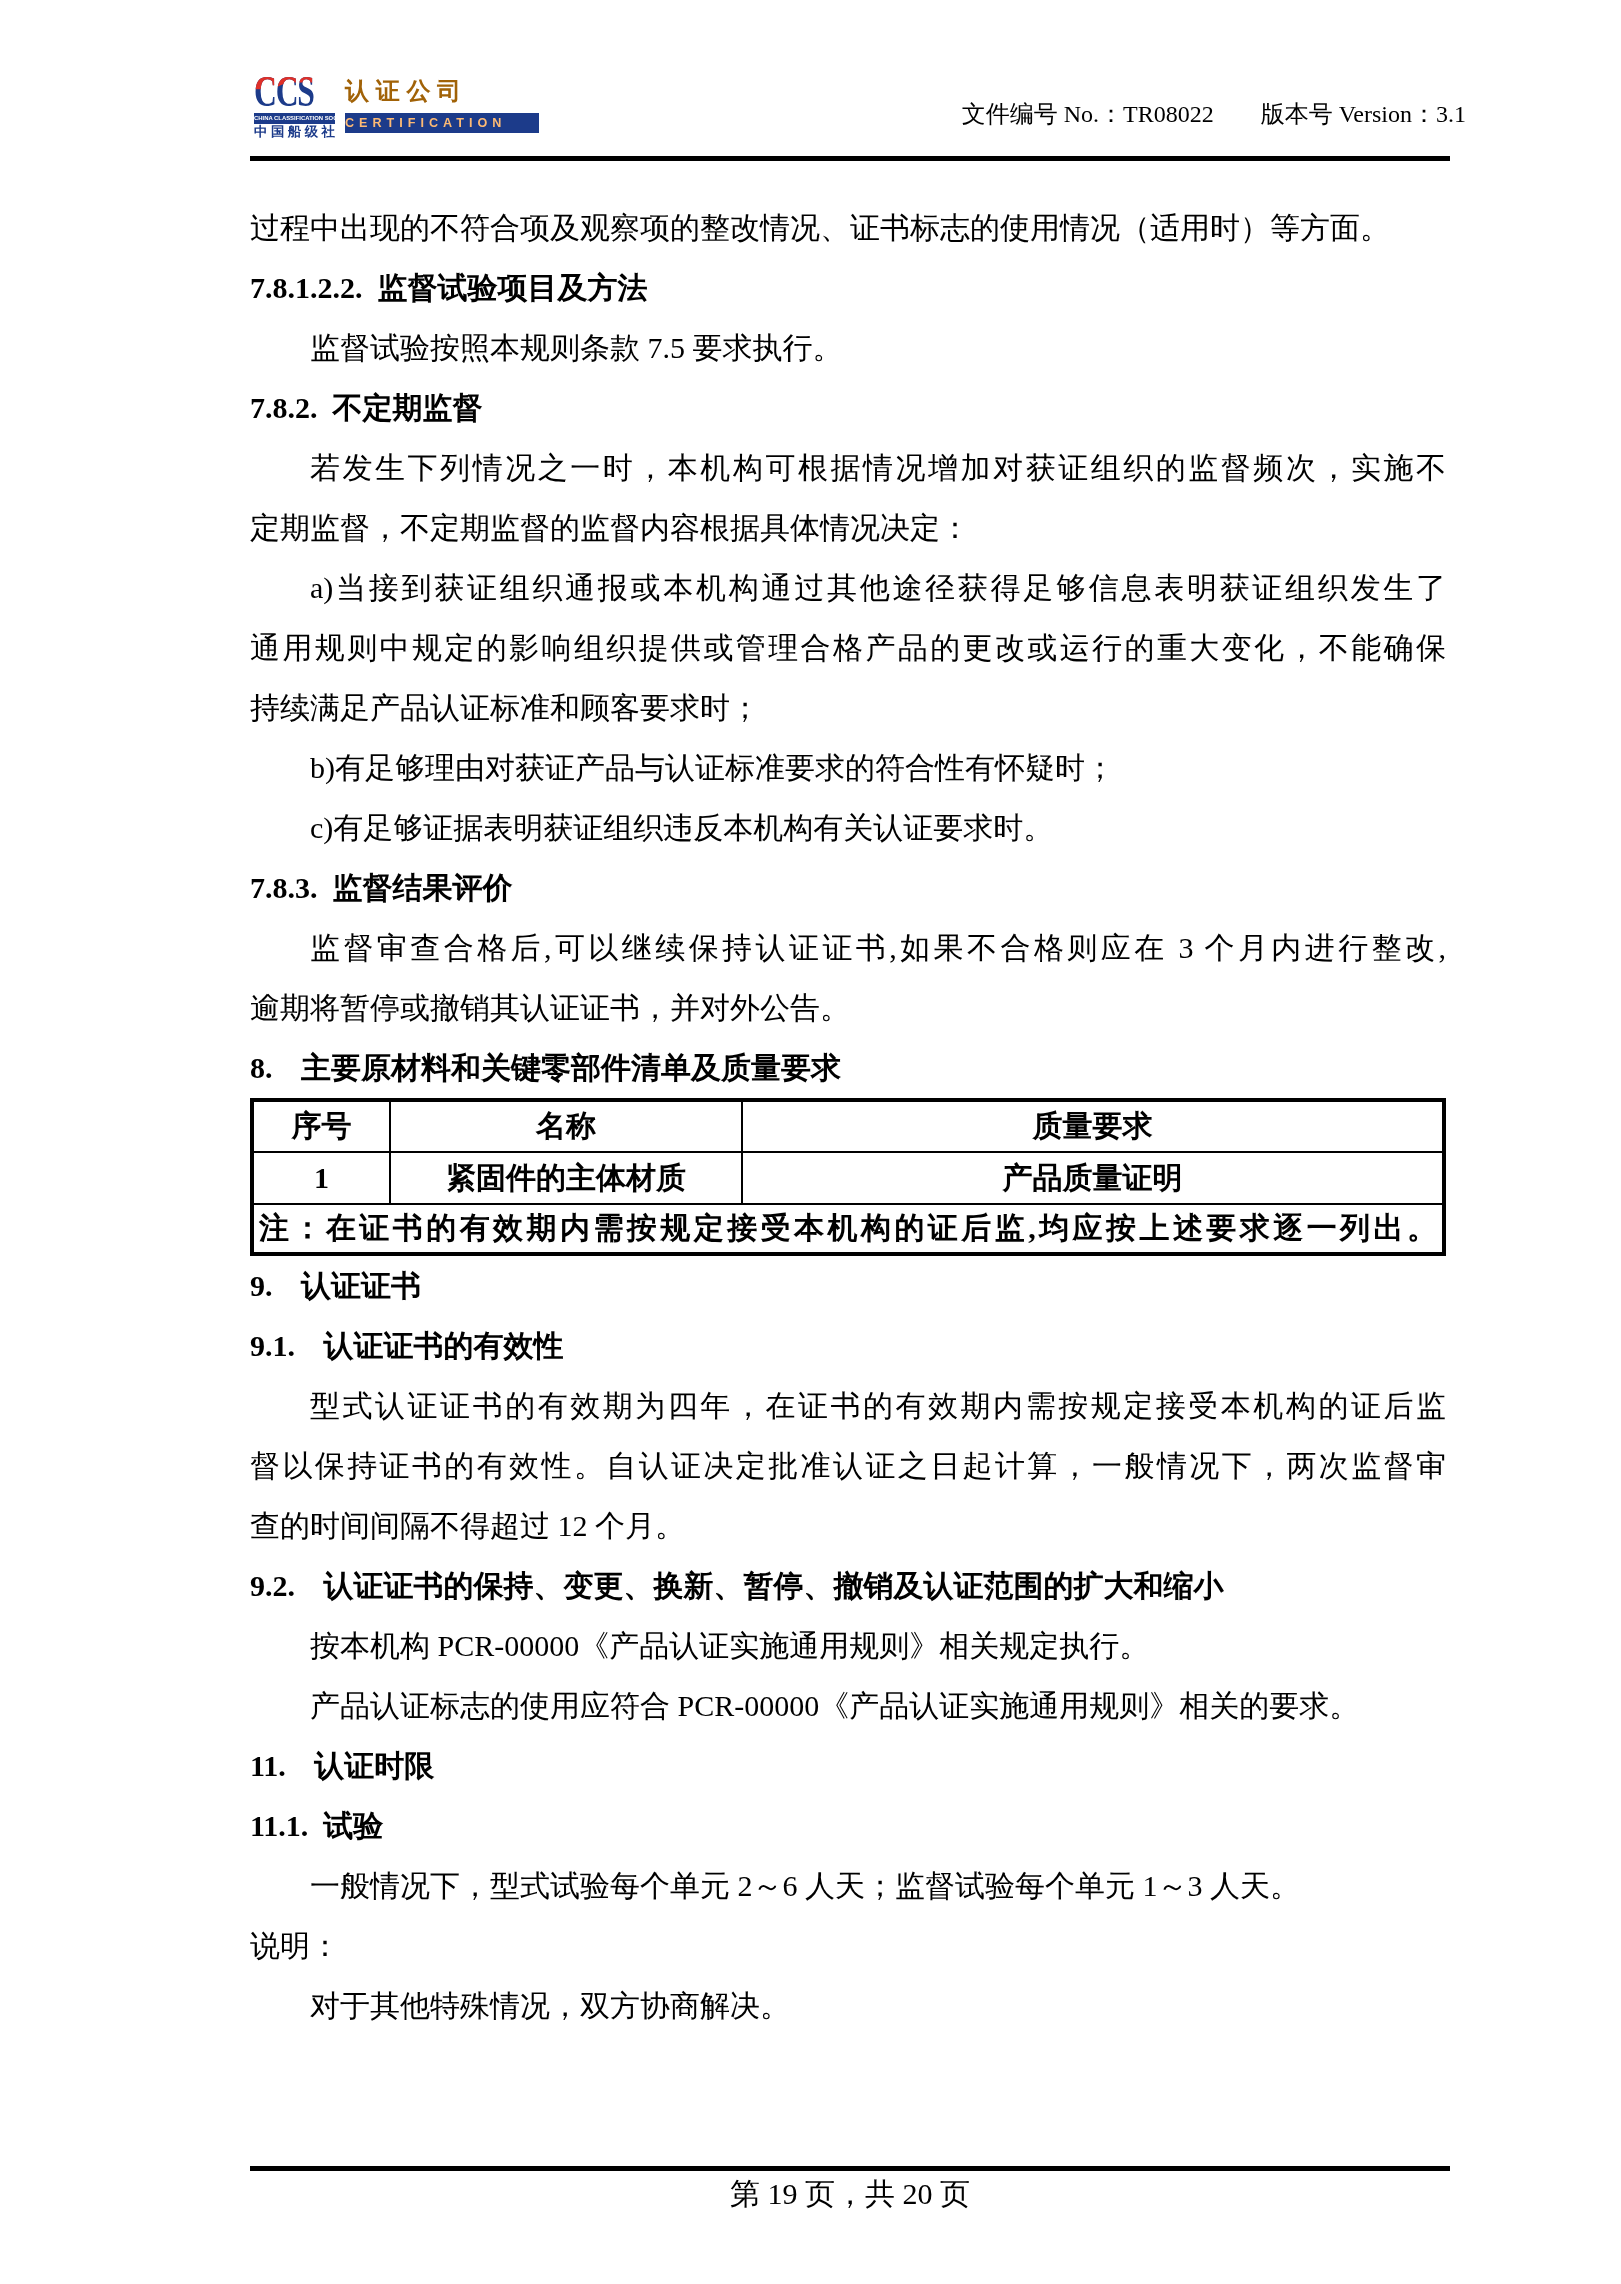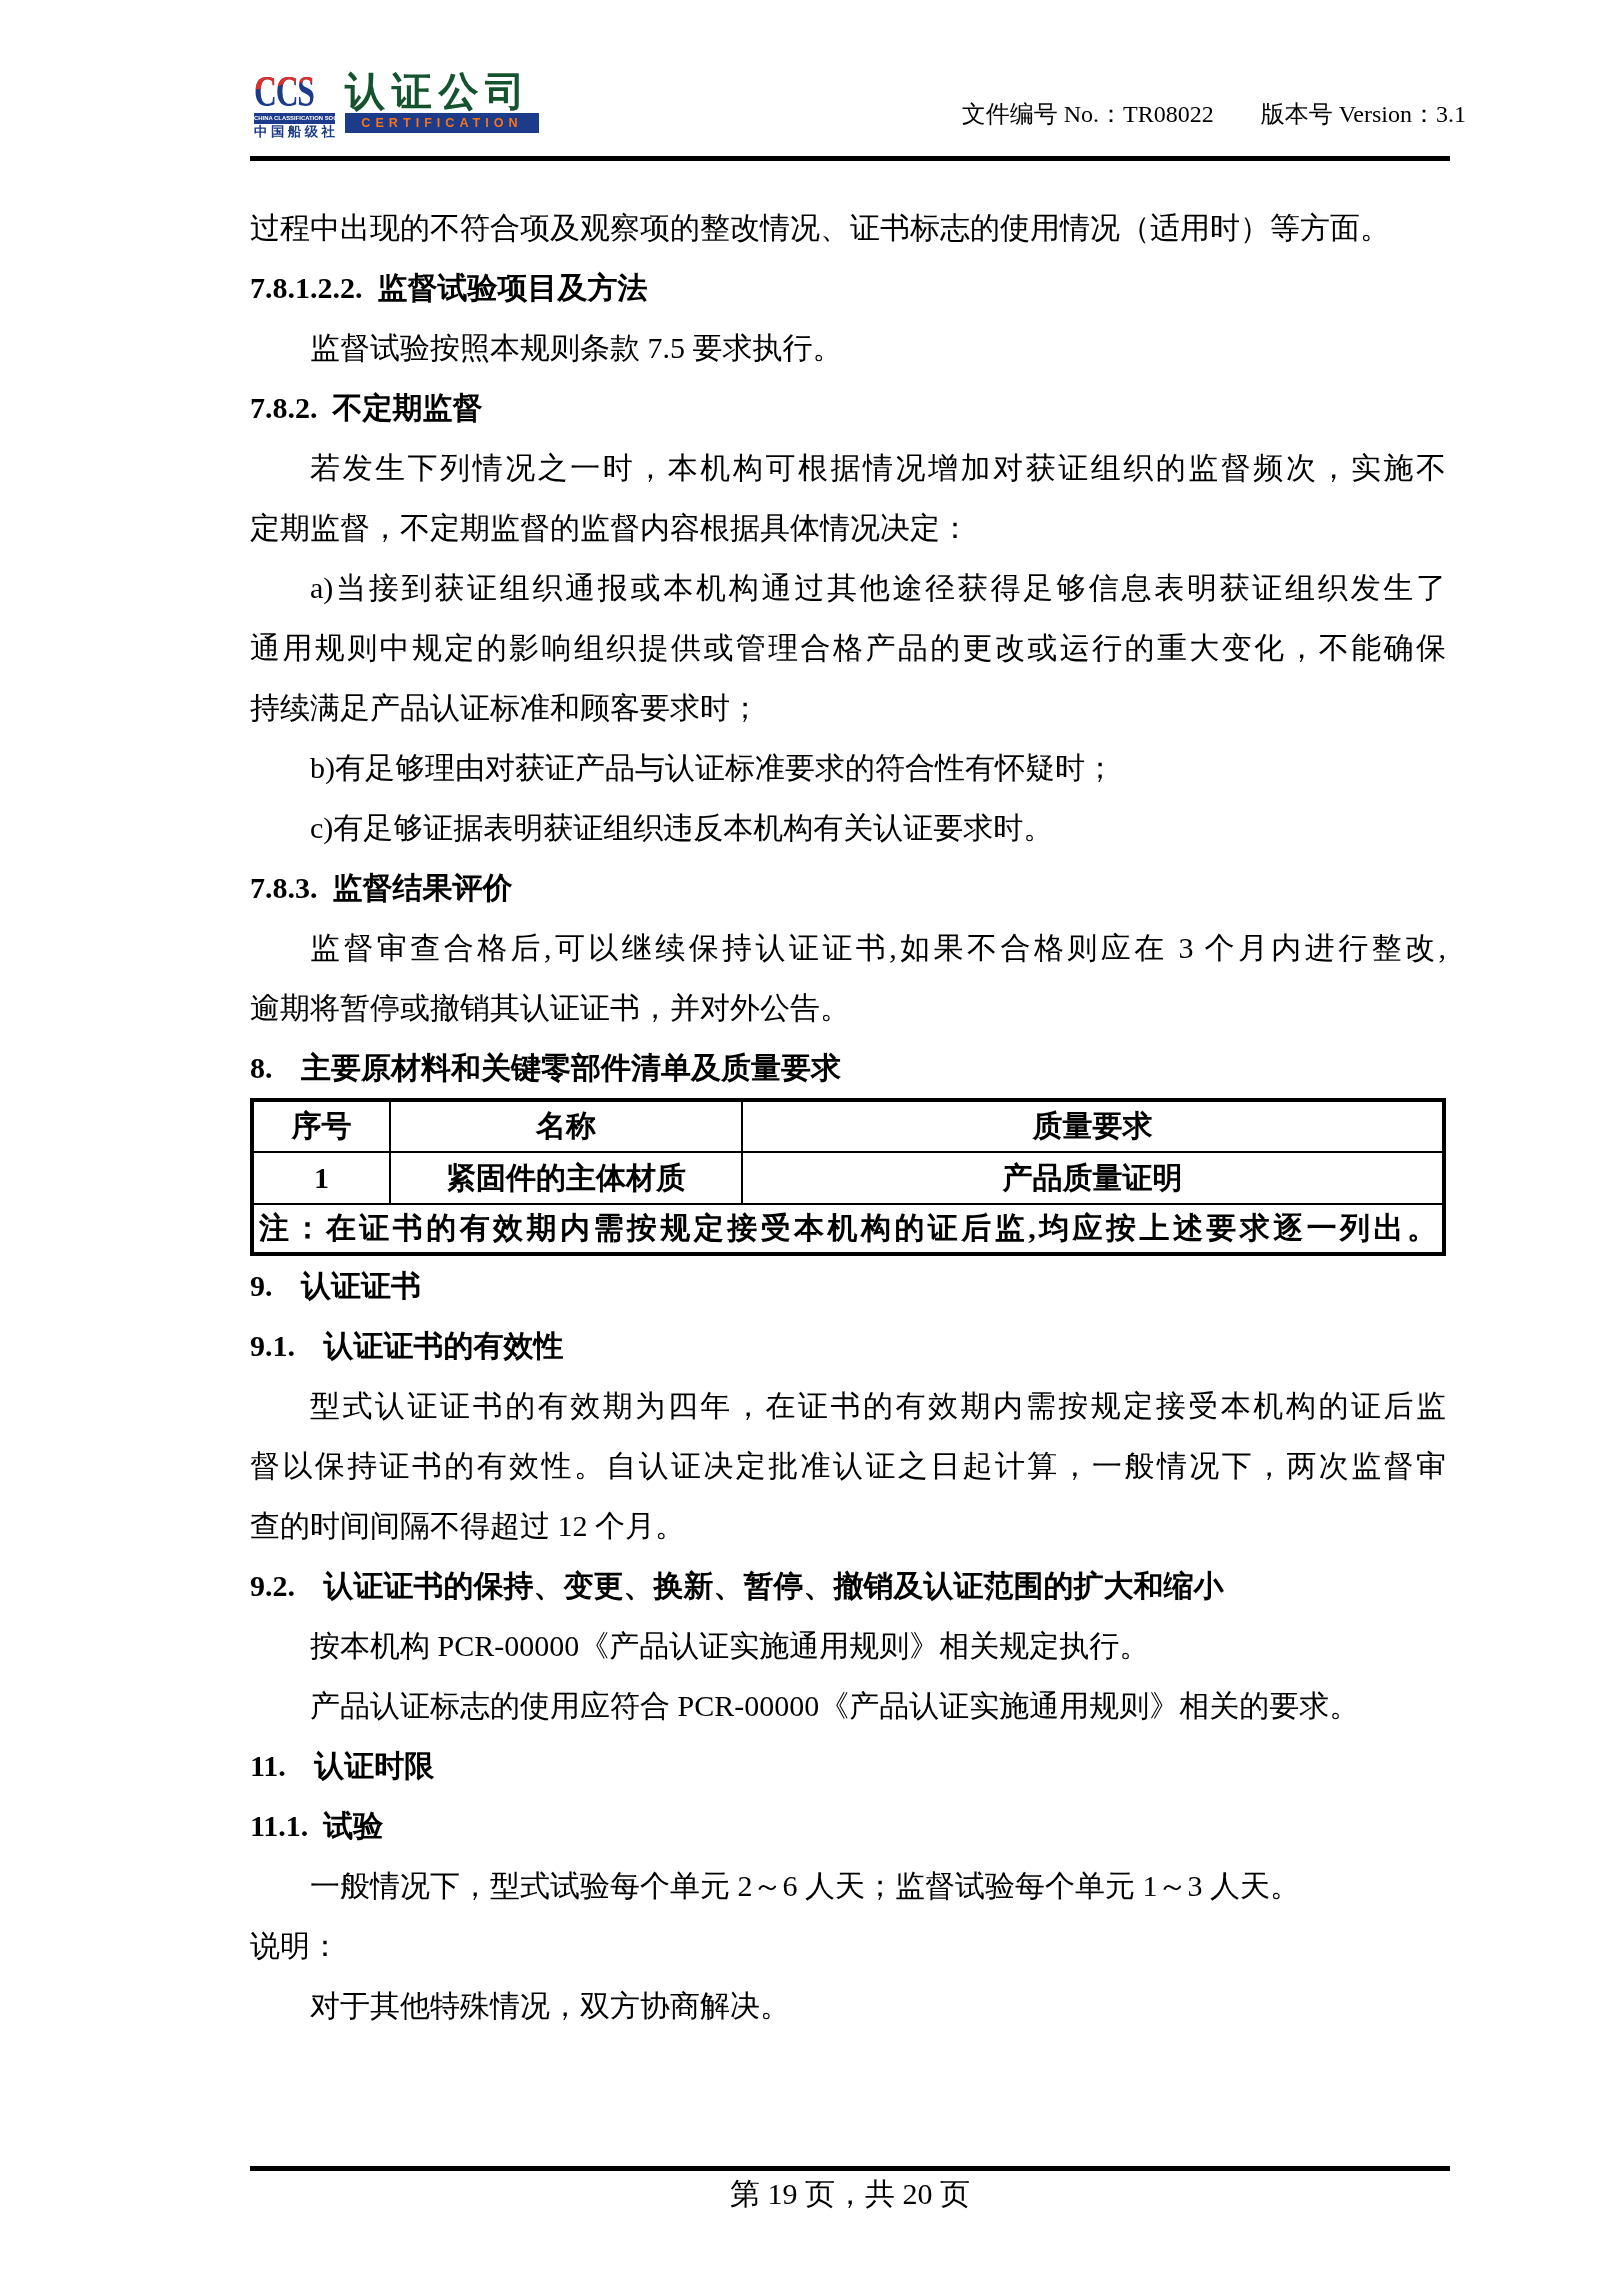--- a/index.html
+++ b/index.html
@@ -31,27 +31,27 @@
     font-family:"Liberation Sans","DejaVu Sans",sans-serif;
     font-size:5.9px; font-weight:bold; line-height:11px; text-align:center;
     white-space:nowrap; overflow:hidden;
   }
   .ccs-cn {
     margin-top:0.8px; color:#1c3b8a; font-weight:bold; font-size:13.4px;
     line-height:15px; display:flex; justify-content:space-between;
   }
   .logo-right { width:194px; }
   .company-cn {
-    color:#14532d; font-weight:bold; font-size:40px; line-height:37px;
+    color:#a16207; font-weight:bold; font-size:24px; line-height:37px;
     letter-spacing:6.7px; white-space:nowrap;
   }
   .cert-bar {
-    margin-top:3.4px; height:20px; background:#1c3b8a; color:#f97316;
+    margin-top:3.4px; height:20px; background:#1c3b8a; color:#fdba74;
     font-family:"Liberation Sans","DejaVu Sans",sans-serif;
-    font-size:12.6px; font-weight:bold; line-height:20px; text-align:center;
+    font-size:12.6px; font-weight:bold; line-height:20px; 
     letter-spacing:5px; white-space:nowrap;
   }
   .header-meta {
     position:absolute; top:94px; left:754px; width:712px;
     text-align:right; font-size:24px; line-height:40px; white-space:nowrap;
   }
   .header-meta .gap { display:inline-block; width:47px; }
   .header-rule { position:absolute; left:250px; top:156px; width:1200px; height:5px; background:#000; }
 
   

